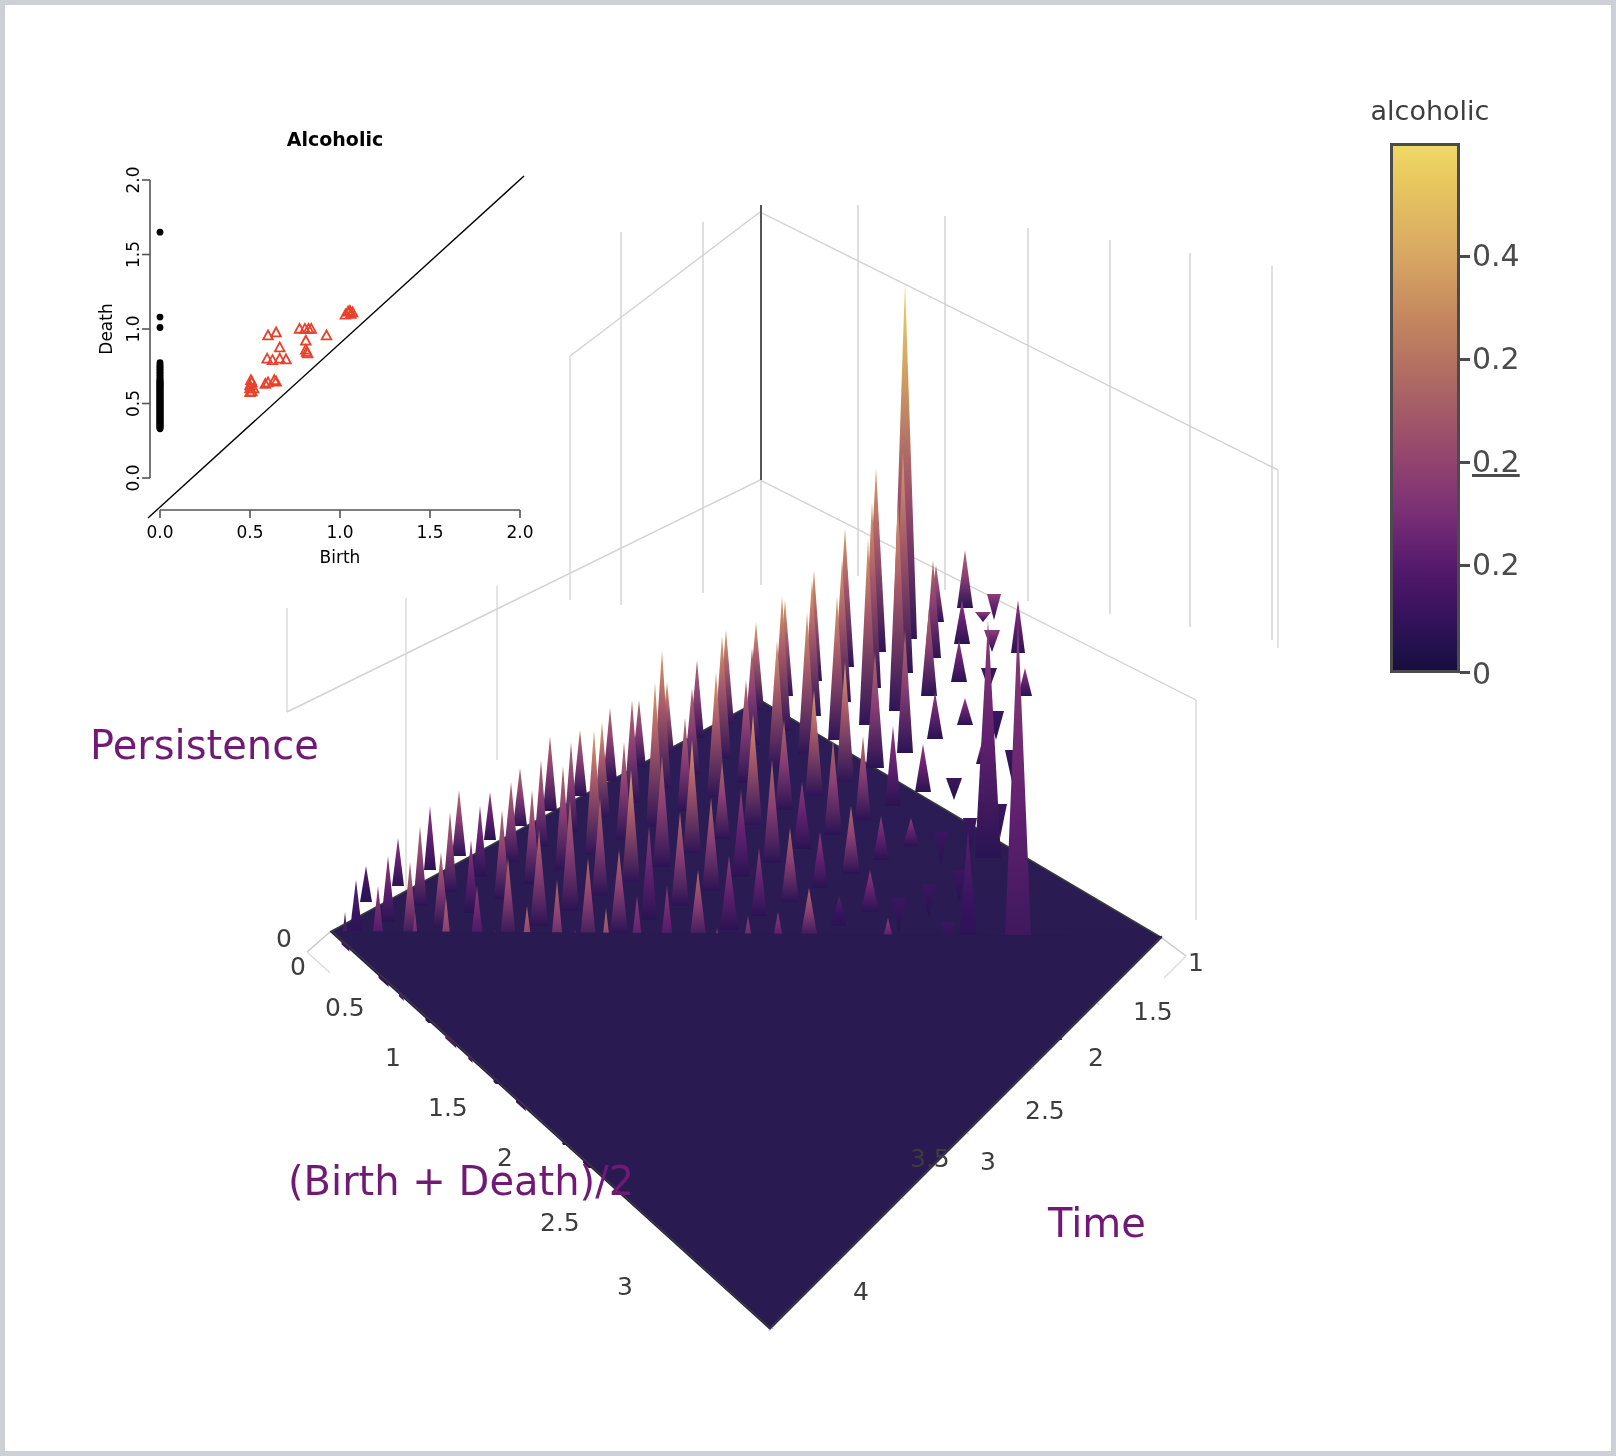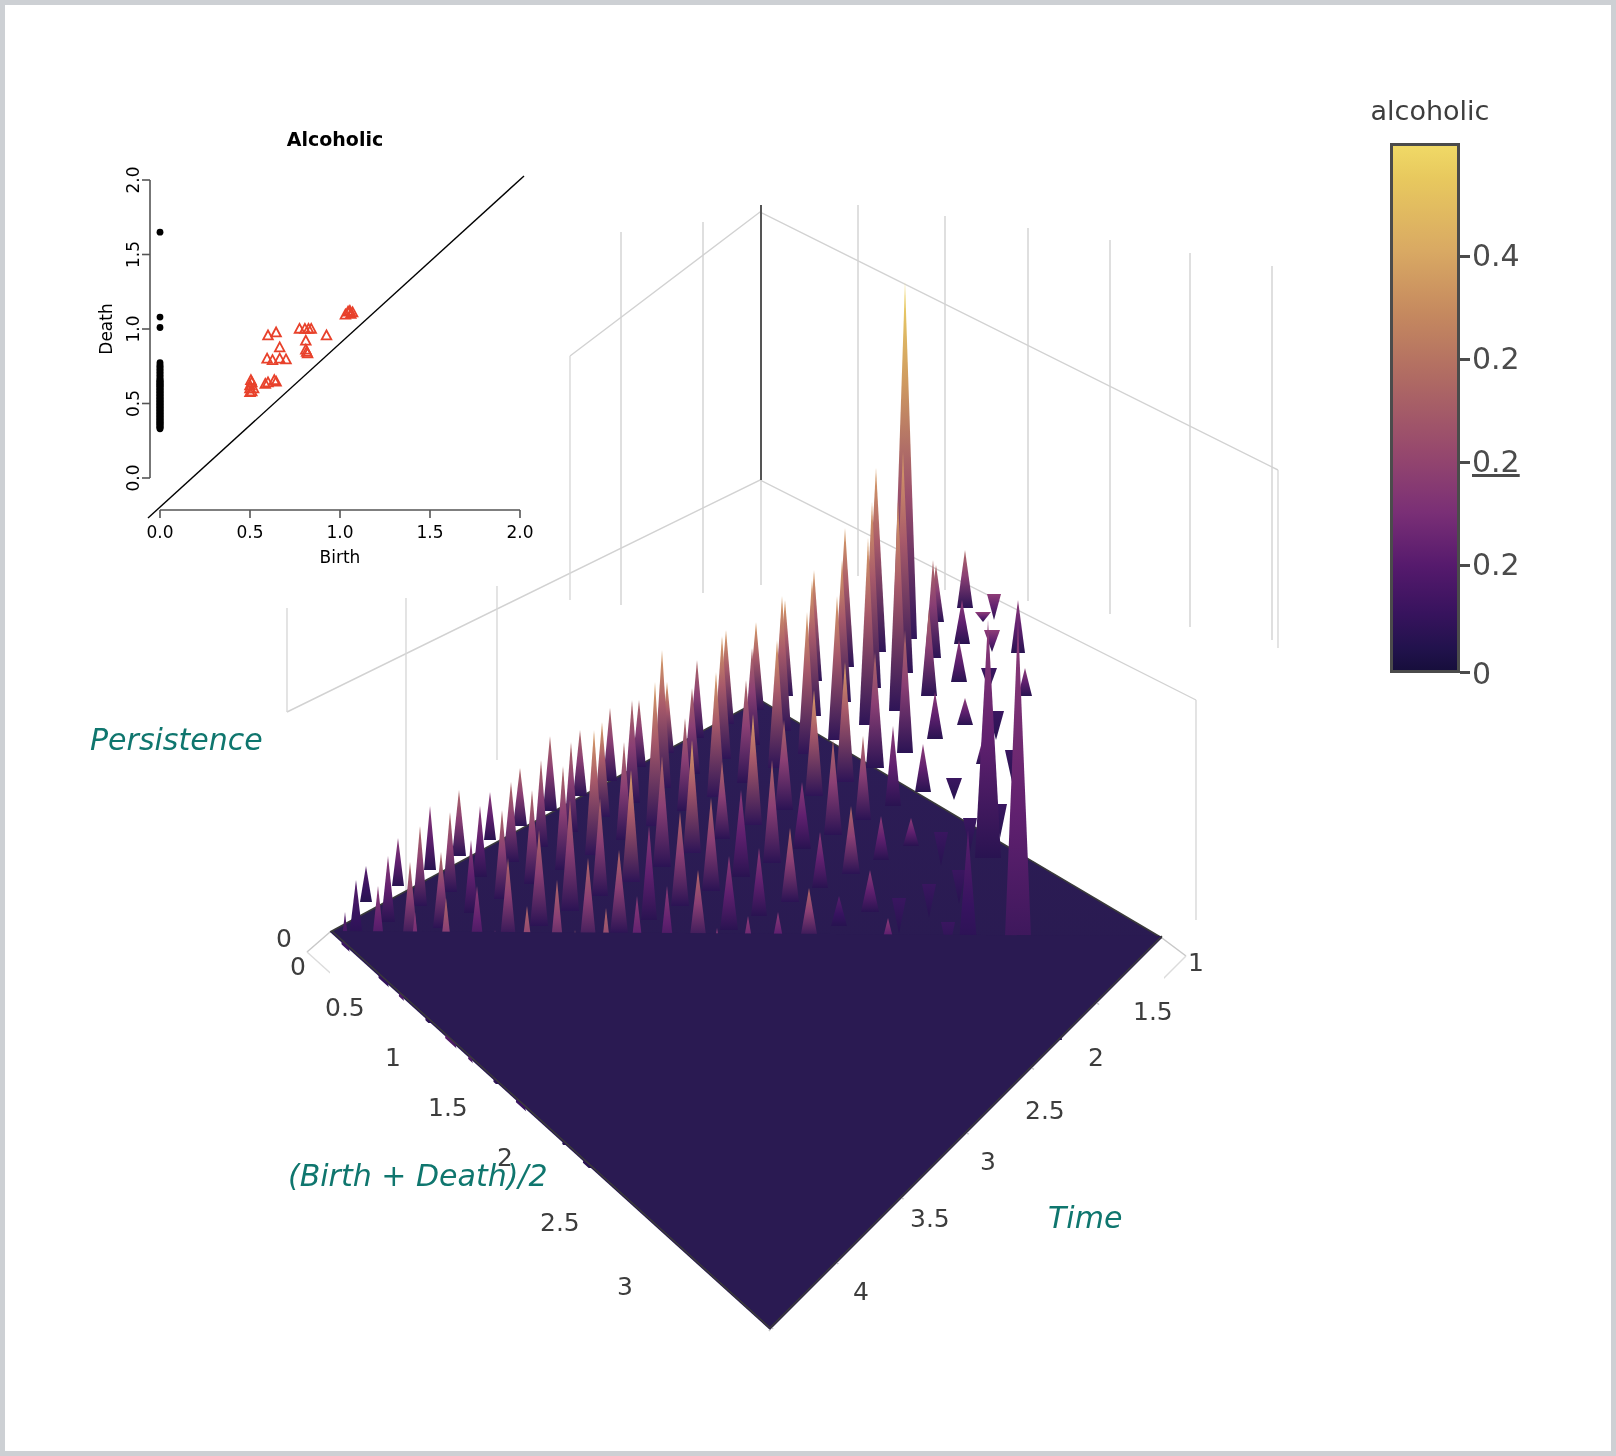--- a/index.html
+++ b/index.html
@@ -82,24 +82,23 @@
     left: 112px;
     font-size: 30px;
     color: #4b4b4b;
     transform: translateY(-17px);
     white-space: nowrap;
   }
 
   
   .axis3d-label {
     position: absolute;
-    font-size: 30px;
-    color: #0f766e;
+    font-size: 40px;
+    color: #701a75;
     white-space: nowrap;
-    font-style: italic;
   }
   .tick3d {
     position: absolute;
     font-size: 25px;
     color: #3d3d3d;
     white-space: nowrap;
   }
 </style>
 </head>
 <body>
@@ -448,21 +447,21 @@
 <div class="tick3d" style="left:428px; top:1093px;">1.5</div>
 <div class="tick3d" style="left:497px; top:1143px;">2</div>
 <div class="tick3d" style="left:540px; top:1208px;">2.5</div>
 <div class="tick3d" style="left:617px; top:1272px;">3</div>
 
 <div class="tick3d" style="left:1188px; top:948px;">1</div>
 <div class="tick3d" style="left:1133px; top:997px;">1.5</div>
 <div class="tick3d" style="left:1088px; top:1043px;">2</div>
 <div class="tick3d" style="left:1025px; top:1096px;">2.5</div>
 <div class="tick3d" style="left:980px; top:1147px;">3</div>
-<div class="tick3d" style="left:910px; top:1204px;">3.5</div>
+<div class="tick3d" style="left:910px; top:1144px;">3.5</div>
 <div class="tick3d" style="left:853px; top:1277px;">4</div>
 
 <div class="axis3d-label" style="left:90px; top:722px;">Persistence</div>
 <div class="axis3d-label" style="left:288px; top:1158px;">(Birth + Death)/2</div>
 <div class="axis3d-label" style="left:1048px; top:1200px;">Time</div>
 
 <div class="abs" id="inset-diagram">
   <svg id="inset-svg" width="470" height="450" viewBox="0 0 470 450">
 
     <text x="245" y="28" text-anchor="middle" font-family="DejaVu Sans, sans-serif" font-size="19" font-weight="bold" fill="#000">Alcoholic</text>

